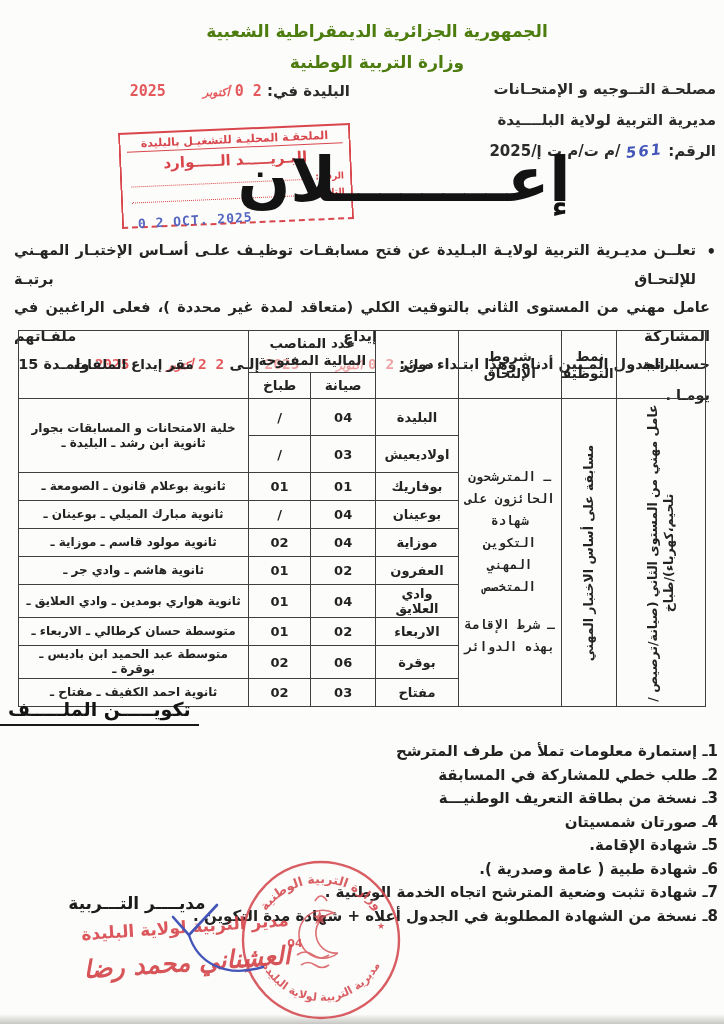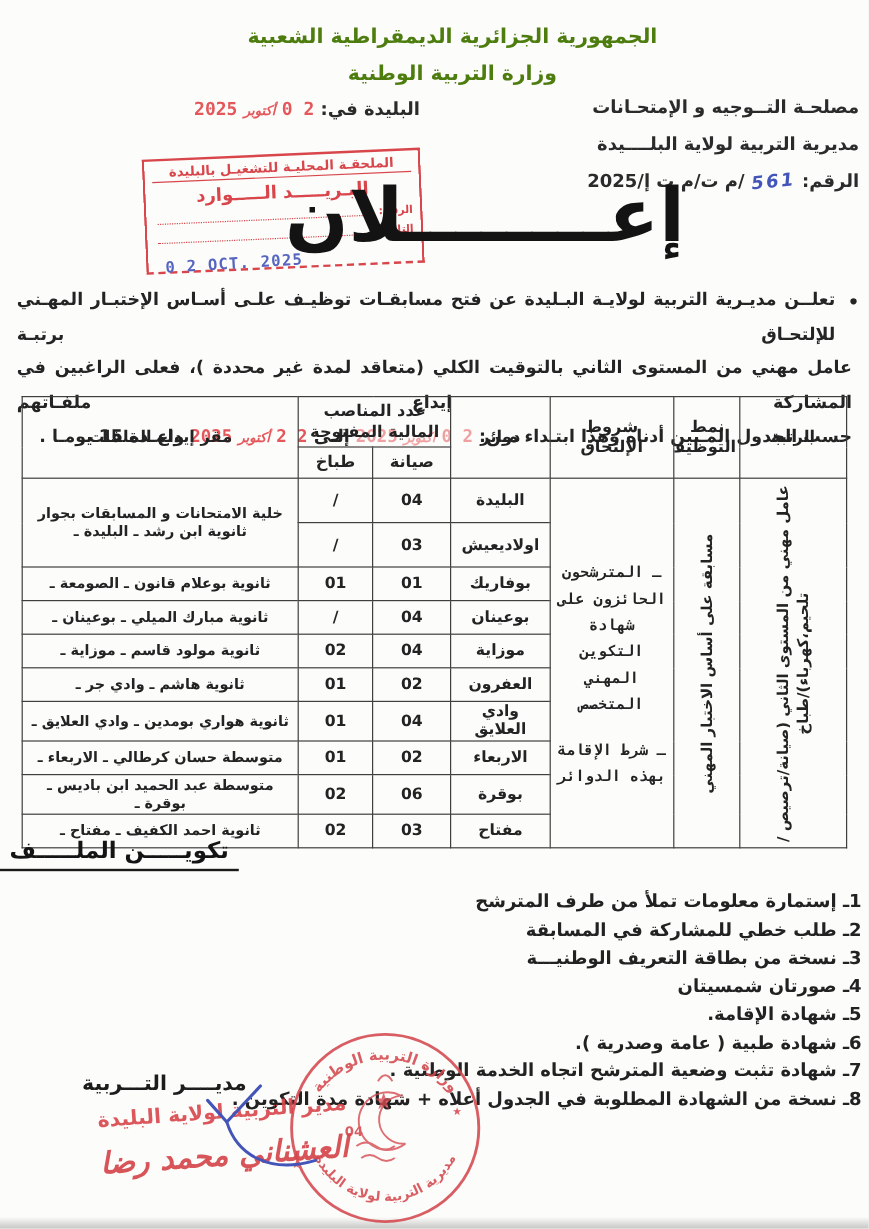--- a/index.html
+++ b/index.html
@@ -6,21 +6,21 @@
   .page{position:relative;width:724px;height:1024px;margin:0 auto;background:#fcfcfa;
         font-family:"DejaVu Sans",sans-serif;color:#262626;overflow:hidden;direction:rtl;}
   
   .hdr-center{position:absolute;top:16px;left:0;right:0;padding-left:30px;text-align:center;
               font-weight:bold;font-size:17px;line-height:31px;color:#4d7c0f;}
   .hdr-right{position:absolute;top:74px;right:8px;width:288px;text-align:right;
              font-weight:bold;font-size:15px;line-height:31px;color:#2b2b2b;}
   .pen{color:#4355b8;font-style:italic;font-weight:bold;letter-spacing:2px;direction:ltr;unicode-bidi:embed;display:inline-block;transform:rotate(-6deg);}
   .city-date{position:absolute;top:82px;left:50px;width:300px;text-align:right;font-weight:bold;font-size:15px;color:#2b2b2b;}
   .stamp-red{color:#e4575b;font-family:"DejaVu Sans Mono",monospace;font-weight:bold;direction:ltr;unicode-bidi:embed;display:inline-block;}
-  .stamp-month{color:#e4575b;font-size:11px;font-style:italic;font-weight:bold;}
+  .stamp-month{color:#e4575b;font-size:11px;font-style:italic;font-weight:bold;margin-left:32px;}
   
   .mail-stamp{position:absolute;top:128px;left:120px;width:232px;height:96px;box-sizing:border-box;
               border:2.5px solid #d8464c;border-bottom-style:dashed;transform:rotate(-2.5deg);
               color:#d8464c;padding:3px 6px 2px;z-index:1;}
   .mail-stamp .l1{font-size:11px;font-weight:bold;text-align:center;border-bottom:1px solid #d8464c;padding-bottom:1px;}
   .mail-stamp .l2{font-size:15px;font-weight:bold;text-align:center;margin-top:3px;letter-spacing:1px;}
   .mail-stamp .dotrow{display:flex;align-items:flex-end;font-size:9px;font-weight:bold;margin-top:5px;}
   .mail-stamp .dots{flex:1;border-bottom:1.6px dotted #d8464c;margin:0 3px 2px 3px;height:8px;}
   .mail-stamp .blue-date{position:absolute;bottom:-4px;left:14px;color:#5565c0;font-size:13px;font-weight:bold;
               font-family:"DejaVu Sans Mono",monospace;letter-spacing:1px;transform:rotate(-1deg);direction:ltr;}

